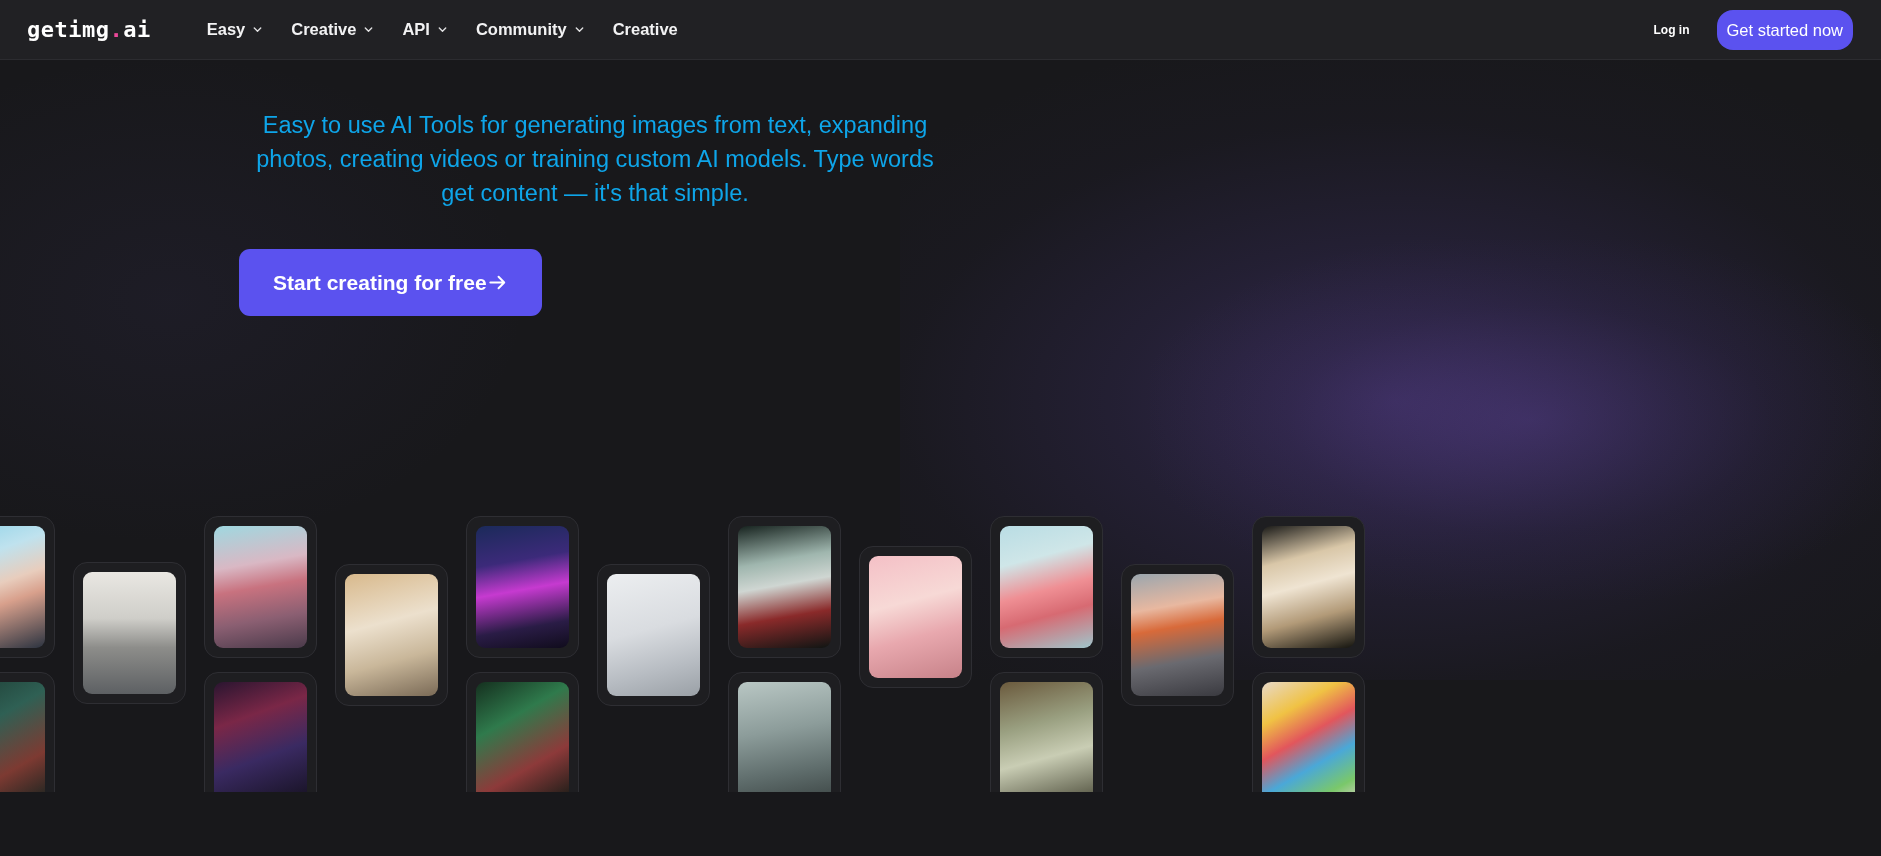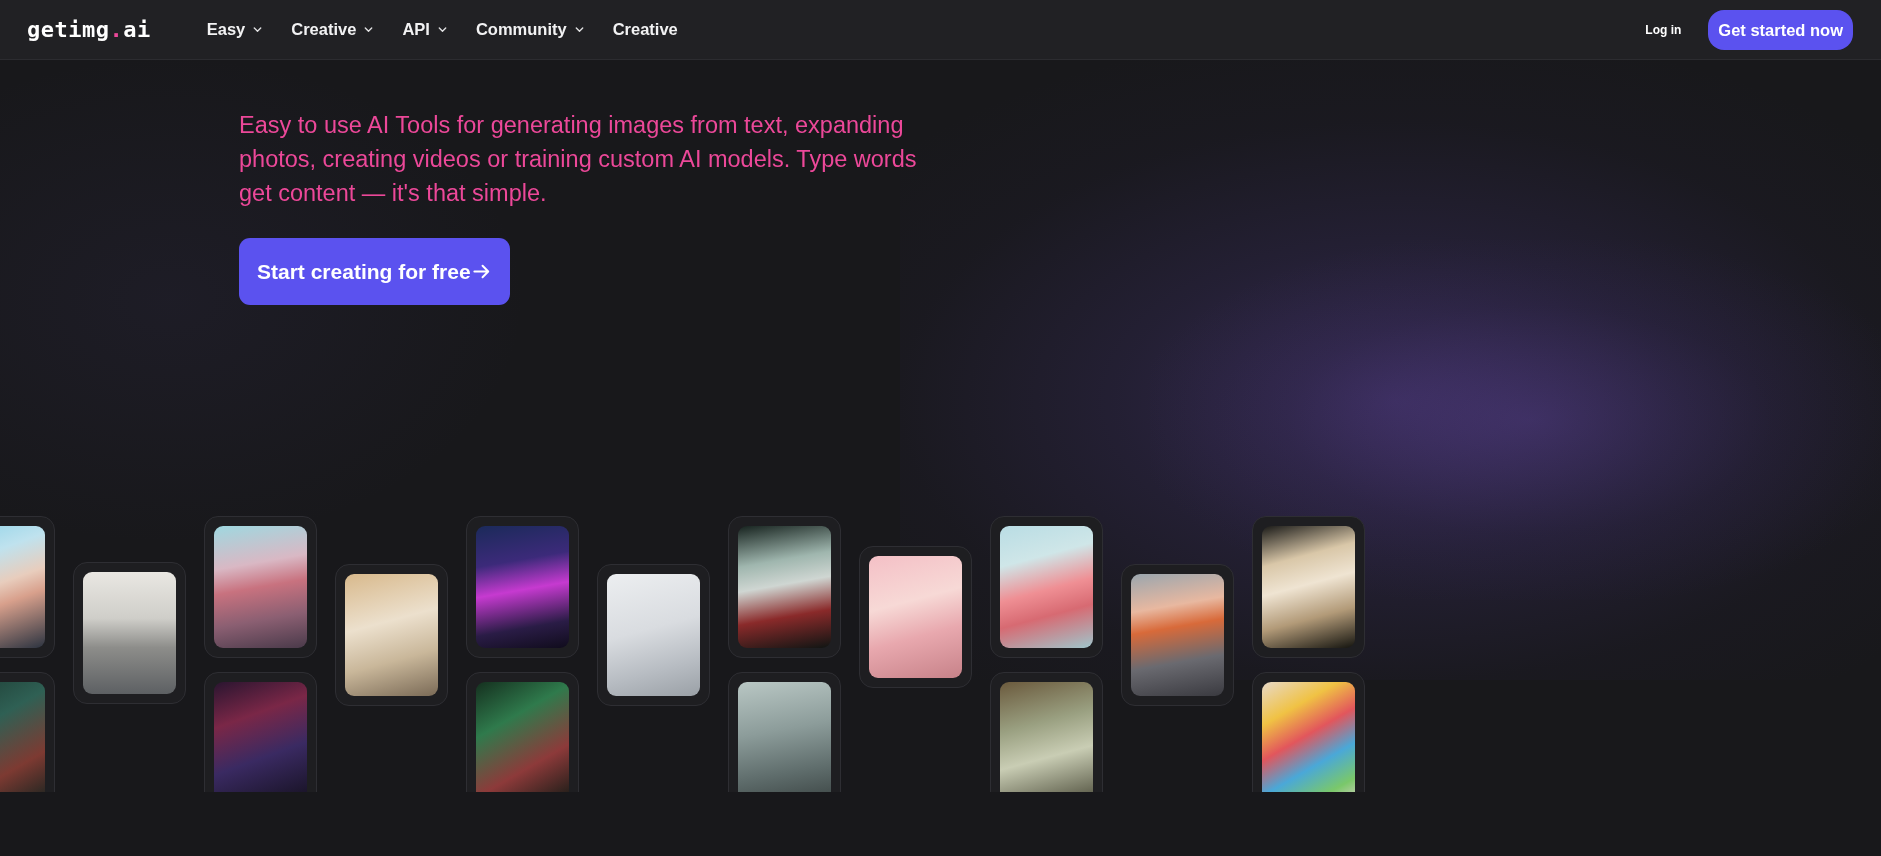--- a/index.html
+++ b/index.html
@@ -58,21 +58,21 @@
   }
   .chev { display:block; width:11px; height:11px; opacity:.92; }
   .spacer { flex:1 1 auto; }
   .login {
     color:#ffffff; font-size:12px; font-weight:600;
     padding:8px 14px; margin-right:13px; cursor:pointer;
     white-space:nowrap; border-radius:6px;text-align:center;
   }
   .cta-top {
     background:#5b52ef; color:#fff;
-    font-size:16.5px; font-weight:700;
+    font-size:16.5px; font-weight:400;
     padding:0 10px; height:40px; line-height:40px;
     border-radius:16px; margin-right:28px;
     white-space:nowrap; cursor:pointer;
     border:none; font-family:inherit;
   }
 
   
   #hero { position:absolute; left:0; top:60px; width:1881px; z-index:20; }
   .h1 {
     margin:0 0 0 239px; padding-top:22px;
@@ -86,28 +86,29 @@
     -webkit-text-fill-color:transparent; color:transparent;
   }
   .grad2 {
     background:linear-gradient(100deg,#a855f7 0%,#6d5bf0 100%);
     -webkit-background-clip:text; background-clip:text;
     -webkit-text-fill-color:transparent; color:transparent;
   }
   .sub {
     margin:49px 0 0 239px; max-width:712px;
     font-size:23.5px; line-height:1.44; font-weight:400;
-    color:#ec4899;
+    color:#0ea5e9;
+    text-align:center;
   }
   .cta-hero {
     display:inline-flex; align-items:center; gap:0;
-    margin:28px 0 0 239px;
+    margin:39px 0 0 239px;
     background:#5b52ef; color:#fff;
     font-size:21px; font-weight:600;
-    height:67px; padding:0 18px;
+    height:67px; padding:0 34px;
     border-radius:11px; cursor:pointer;
     border:none; font-family:inherit;
   }
   .arrow { display:block; width:21px; height:21px; }
 
   
   #gallery {
     position:absolute; left:0; top:516px; width:1881px; height:340px;
     display:flex; gap:18px; padding-left:-40px;
     z-index:10; overflow:hidden;

